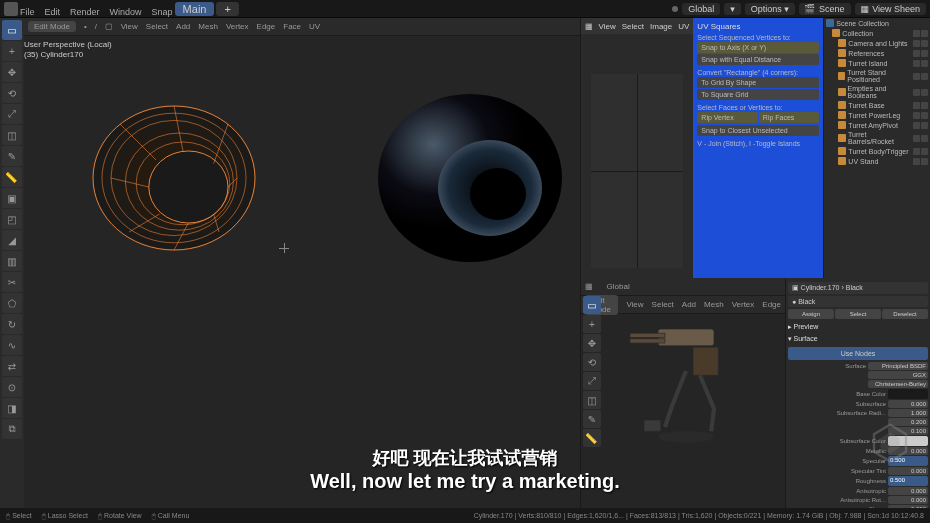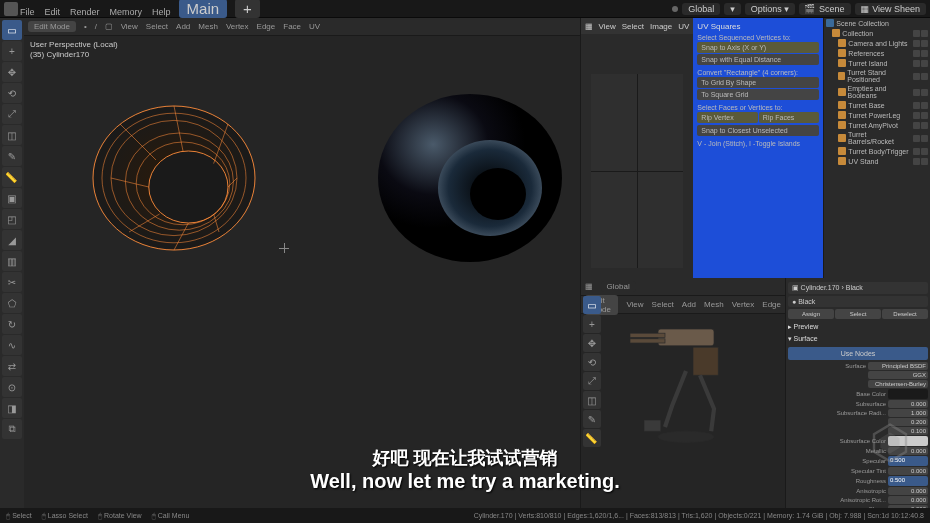--- a/index.html
+++ b/index.html
@@ -1,32 +1,32 @@
 <!DOCTYPE html>
 <html><head>
 <meta charset="utf-8">
 <style>
 * { margin: 0; padding: 0; box-sizing: border-box; font-family: sans-serif; }
 body { background: #1a1a1a; color: #ccc; font-size: 9px; width: 930px; height: 523px; overflow: hidden; position: relative; }
 .topbar { height: 18px; background: #181818; display: flex; align-items: center; padding: 0 4px; gap: 2px; border-bottom: 1px solid #0a0a0a; }
 .topbar .logo { width: 14px; height: 14px; background: #555; border-radius: 2px; }
 .menu { display: flex; gap: 10px; font-size: 9px; color: #aaa; margin-top: 7px; }
 .menu span { cursor: pointer; }
-.tab { background: #333; padding: 1px 8px; border-radius: 3px; margin-left: 6px; font-size: 15px; }
+.tab { background: #333; padding: 1px 8px; border-radius: 3px; font-size: 11px; }
 .tab.active { background: #3a5a8a; }
 .topright { margin-left: auto; display: flex; gap: 4px; align-items: center; font-size: 9px; }
 .field { background: #2a2a2a; padding: 1px 6px; border-radius: 3px; display: flex; align-items: center; gap: 3px; }
 .main { display: flex; height: 490px; }
 .toolbar-l { width: 24px; background: #2a2a2a; display: flex; flex-direction: column; padding: 2px; gap: 1px; }
 .tool { width: 20px; height: 20px; background: #333; border-radius: 2px; display: flex; align-items: center; justify-content: center; font-size: 10px; color: #999; }
 .tool.active { background: #3a5a8a; color: #fff; }
 .viewport { flex: 1; background: #252525; position: relative; }
 .vp-header { height: 18px; background: #2a2a2a; display: flex; align-items: center; padding: 0 4px; gap: 8px; font-size: 8px; color: #999; border-bottom: 1px solid #1a1a1a; }
 .mode-dd { background: #444; padding: 1px 6px; border-radius: 3px; }
-.vp-info { position: absolute; top: 22px; left: 6px; font-size: 8px; color: #ccc; line-height: 1.3; }
+.vp-info { position: absolute; top: 22px; left: 0; font-size: 8px; color: #ccc; line-height: 1.3; }
 .obj-wireframe { position: absolute; top: 70px; left: 60px; width: 180px; height: 180px; }
 .obj-solid { position: absolute; top: 60px; left: 350px; width: 200px; height: 200px; }
 .cursor3d { position: absolute; top: 225px; left: 255px; width: 10px; height: 10px; }
 .cursor3d::before, .cursor3d::after { content: ''; position: absolute; background: #888; }
 .cursor3d::before { width: 10px; height: 1px; top: 5px; }
 .cursor3d::after { width: 1px; height: 10px; left: 5px; }
 .right-col { width: 350px; display: flex; flex-direction: column; }
 .uv-panel { height: 260px; background: #2a2a2a; border-left: 1px solid #1a1a1a; display: flex; }
 .uv-main { flex: 1; display: flex; flex-direction: column; }
 .uv-header { height: 16px; background: #333; display: flex; align-items: center; padding: 0 4px; font-size: 8px; gap: 6px; }
@@ -69,22 +69,22 @@
 </style>
 </head>
 <body>
 
 <div class="topbar">
   <div class="logo"></div>
   <div class="menu">
     <span>File</span>
     <span>Edit</span>
     <span>Render</span>
-    <span>Memory</span>
-    <span>Help</span>
+    <span>Window</span>
+    <span>Snap</span>
   </div>
   <span class="tab active">Main</span>
   <span class="tab">+</span>
   <div class="topright">
     <span class="dot"></span>
     <span class="field">Global</span>
     <span class="field">▾</span>
     <span class="field">Options ▾</span>
     <span class="field">
         <span>🎬</span>

